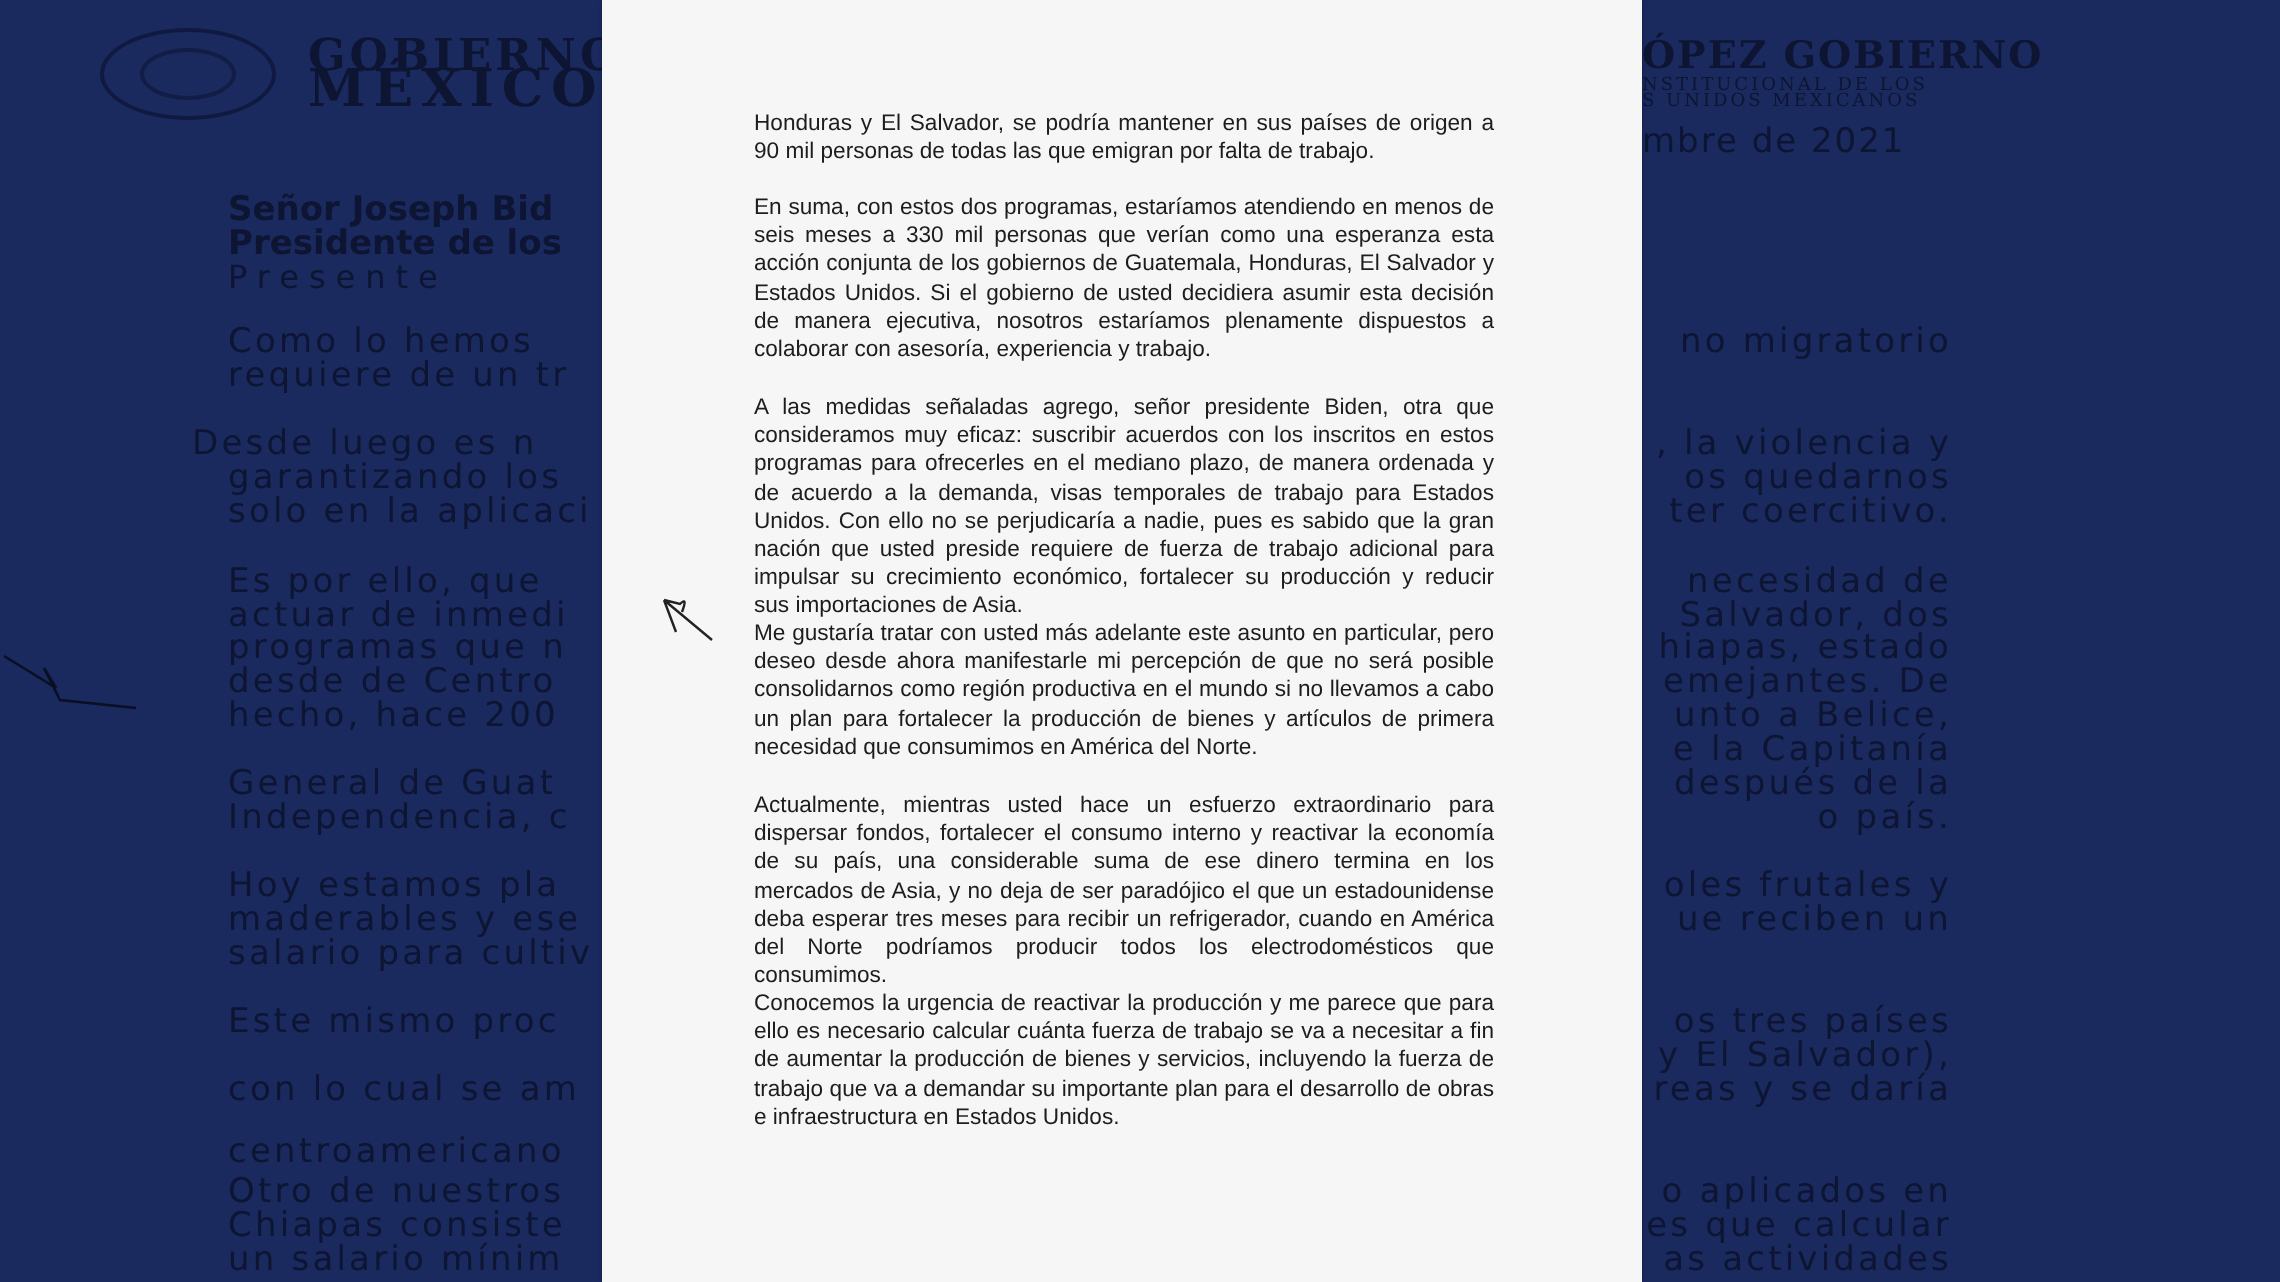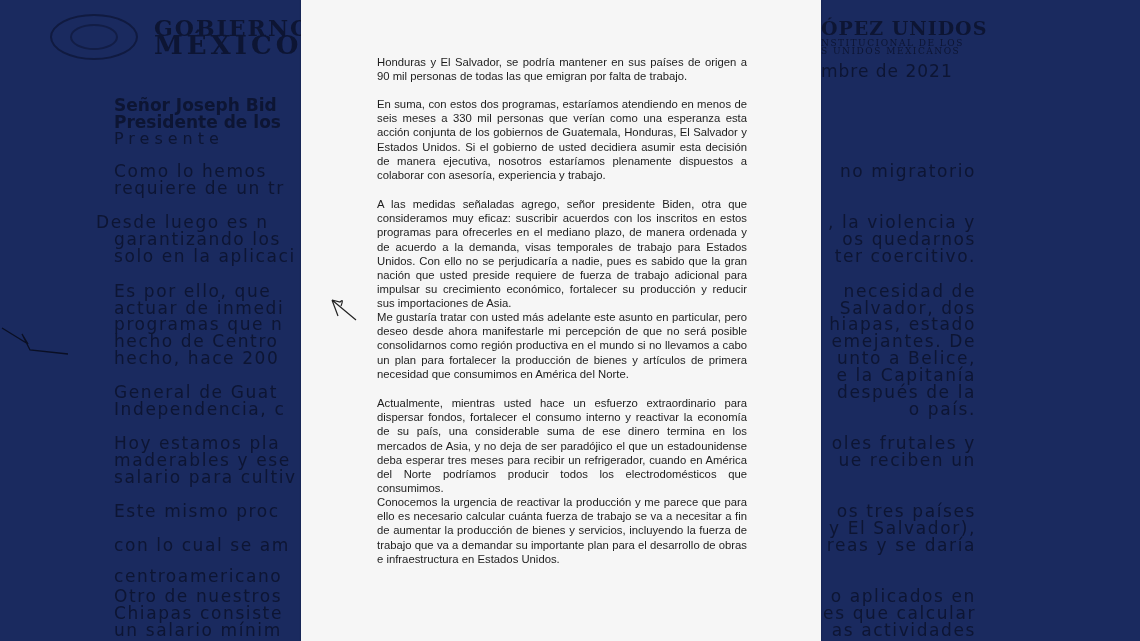--- a/index.html
+++ b/index.html
@@ -32,38 +32,38 @@
   .doc p { margin:0; position:absolute; left:0; width:370px; }
   .mark { position:absolute; }
 </style>
 </head>
 <body>
 
 <div class="bg">
   <div class="seal"></div>
   <div class="bg-text bg-serif" style="left:154px;top:15px;font-size:22px;letter-spacing:2px;">GOBIERNO</div>
   <div class="bg-text bg-serif" style="left:154px;top:30px;font-size:26px;letter-spacing:4px;">MÉXICO</div>
-  <div class="bg-text bg-serif" style="left:821px;top:17px;font-size:19px;letter-spacing:1px;">ÓPEZ UNIDOS</div>
+  <div class="bg-text bg-serif" style="left:821px;top:17px;font-size:19px;letter-spacing:1px;">ÓPEZ GOBIERNO</div>
   <div class="bg-text" style="left:821px;top:38px;font-size:9px;letter-spacing:1.5px;font-family:'DejaVu Serif',serif;">NSTITUCIONAL DE LOS</div>
   <div class="bg-text" style="left:821px;top:46px;font-size:9px;letter-spacing:1.5px;font-family:'DejaVu Serif',serif;">S UNIDOS MEXICANOS</div>
   <div class="bg-text" style="left:821px;top:61px;font-size:17px;letter-spacing:1px;">mbre de 2021</div>
 
   <div class="bg-text" style="left:114px;top:95px;font-size:17px;font-weight:bold;">Señor Joseph Bid</div>
   <div class="bg-text" style="left:114px;top:112px;font-size:17px;font-weight:bold;">Presidente de los</div>
   <div class="bg-text" style="left:114px;top:129px;font-size:16px;letter-spacing:5px;">Presente</div>
 
   <div class="bg-text bg-line" style="left:114px;top:163px;">Como lo hemos</div>
   <div class="bg-text bg-line" style="left:114px;top:180px;">requiere de un tr</div>
   <div class="bg-text bg-line" style="left:96px;top:214px;">Desde luego es n</div>
   <div class="bg-text bg-line" style="left:114px;top:231px;">garantizando los</div>
   <div class="bg-text bg-line" style="left:114px;top:248px;">solo en la aplicaci</div>
   <div class="bg-text bg-line" style="left:114px;top:283px;">Es por ello, que</div>
   <div class="bg-text bg-line" style="left:114px;top:300px;">actuar de inmedi</div>
   <div class="bg-text bg-line" style="left:114px;top:316px;">programas que n</div>
-  <div class="bg-text bg-line" style="left:114px;top:333px;">hecho de Centro</div>
+  <div class="bg-text bg-line" style="left:114px;top:333px;">desde de Centro</div>
   <div class="bg-text bg-line" style="left:114px;top:350px;">hecho, hace 200</div>
   <div class="bg-text bg-line" style="left:114px;top:384px;">General de Guat</div>
   <div class="bg-text bg-line" style="left:114px;top:401px;">Independencia, c</div>
   <div class="bg-text bg-line" style="left:114px;top:435px;">Hoy estamos pla</div>
   <div class="bg-text bg-line" style="left:114px;top:469px;">salario para cultiv</div>
   <div class="bg-text bg-line" style="left:114px;top:452px;">maderables y ese</div>
   <div class="bg-text bg-line" style="left:114px;top:503px;">Este mismo proc</div>
   <div class="bg-text bg-line" style="left:114px;top:520px;margin-top:48px;">centroamericano</div>
   <div class="bg-text bg-line" style="left:114px;top:537px;">con lo cual se am</div>
   <div class="bg-text bg-line" style="left:114px;top:588px;">Otro de nuestros</div>

